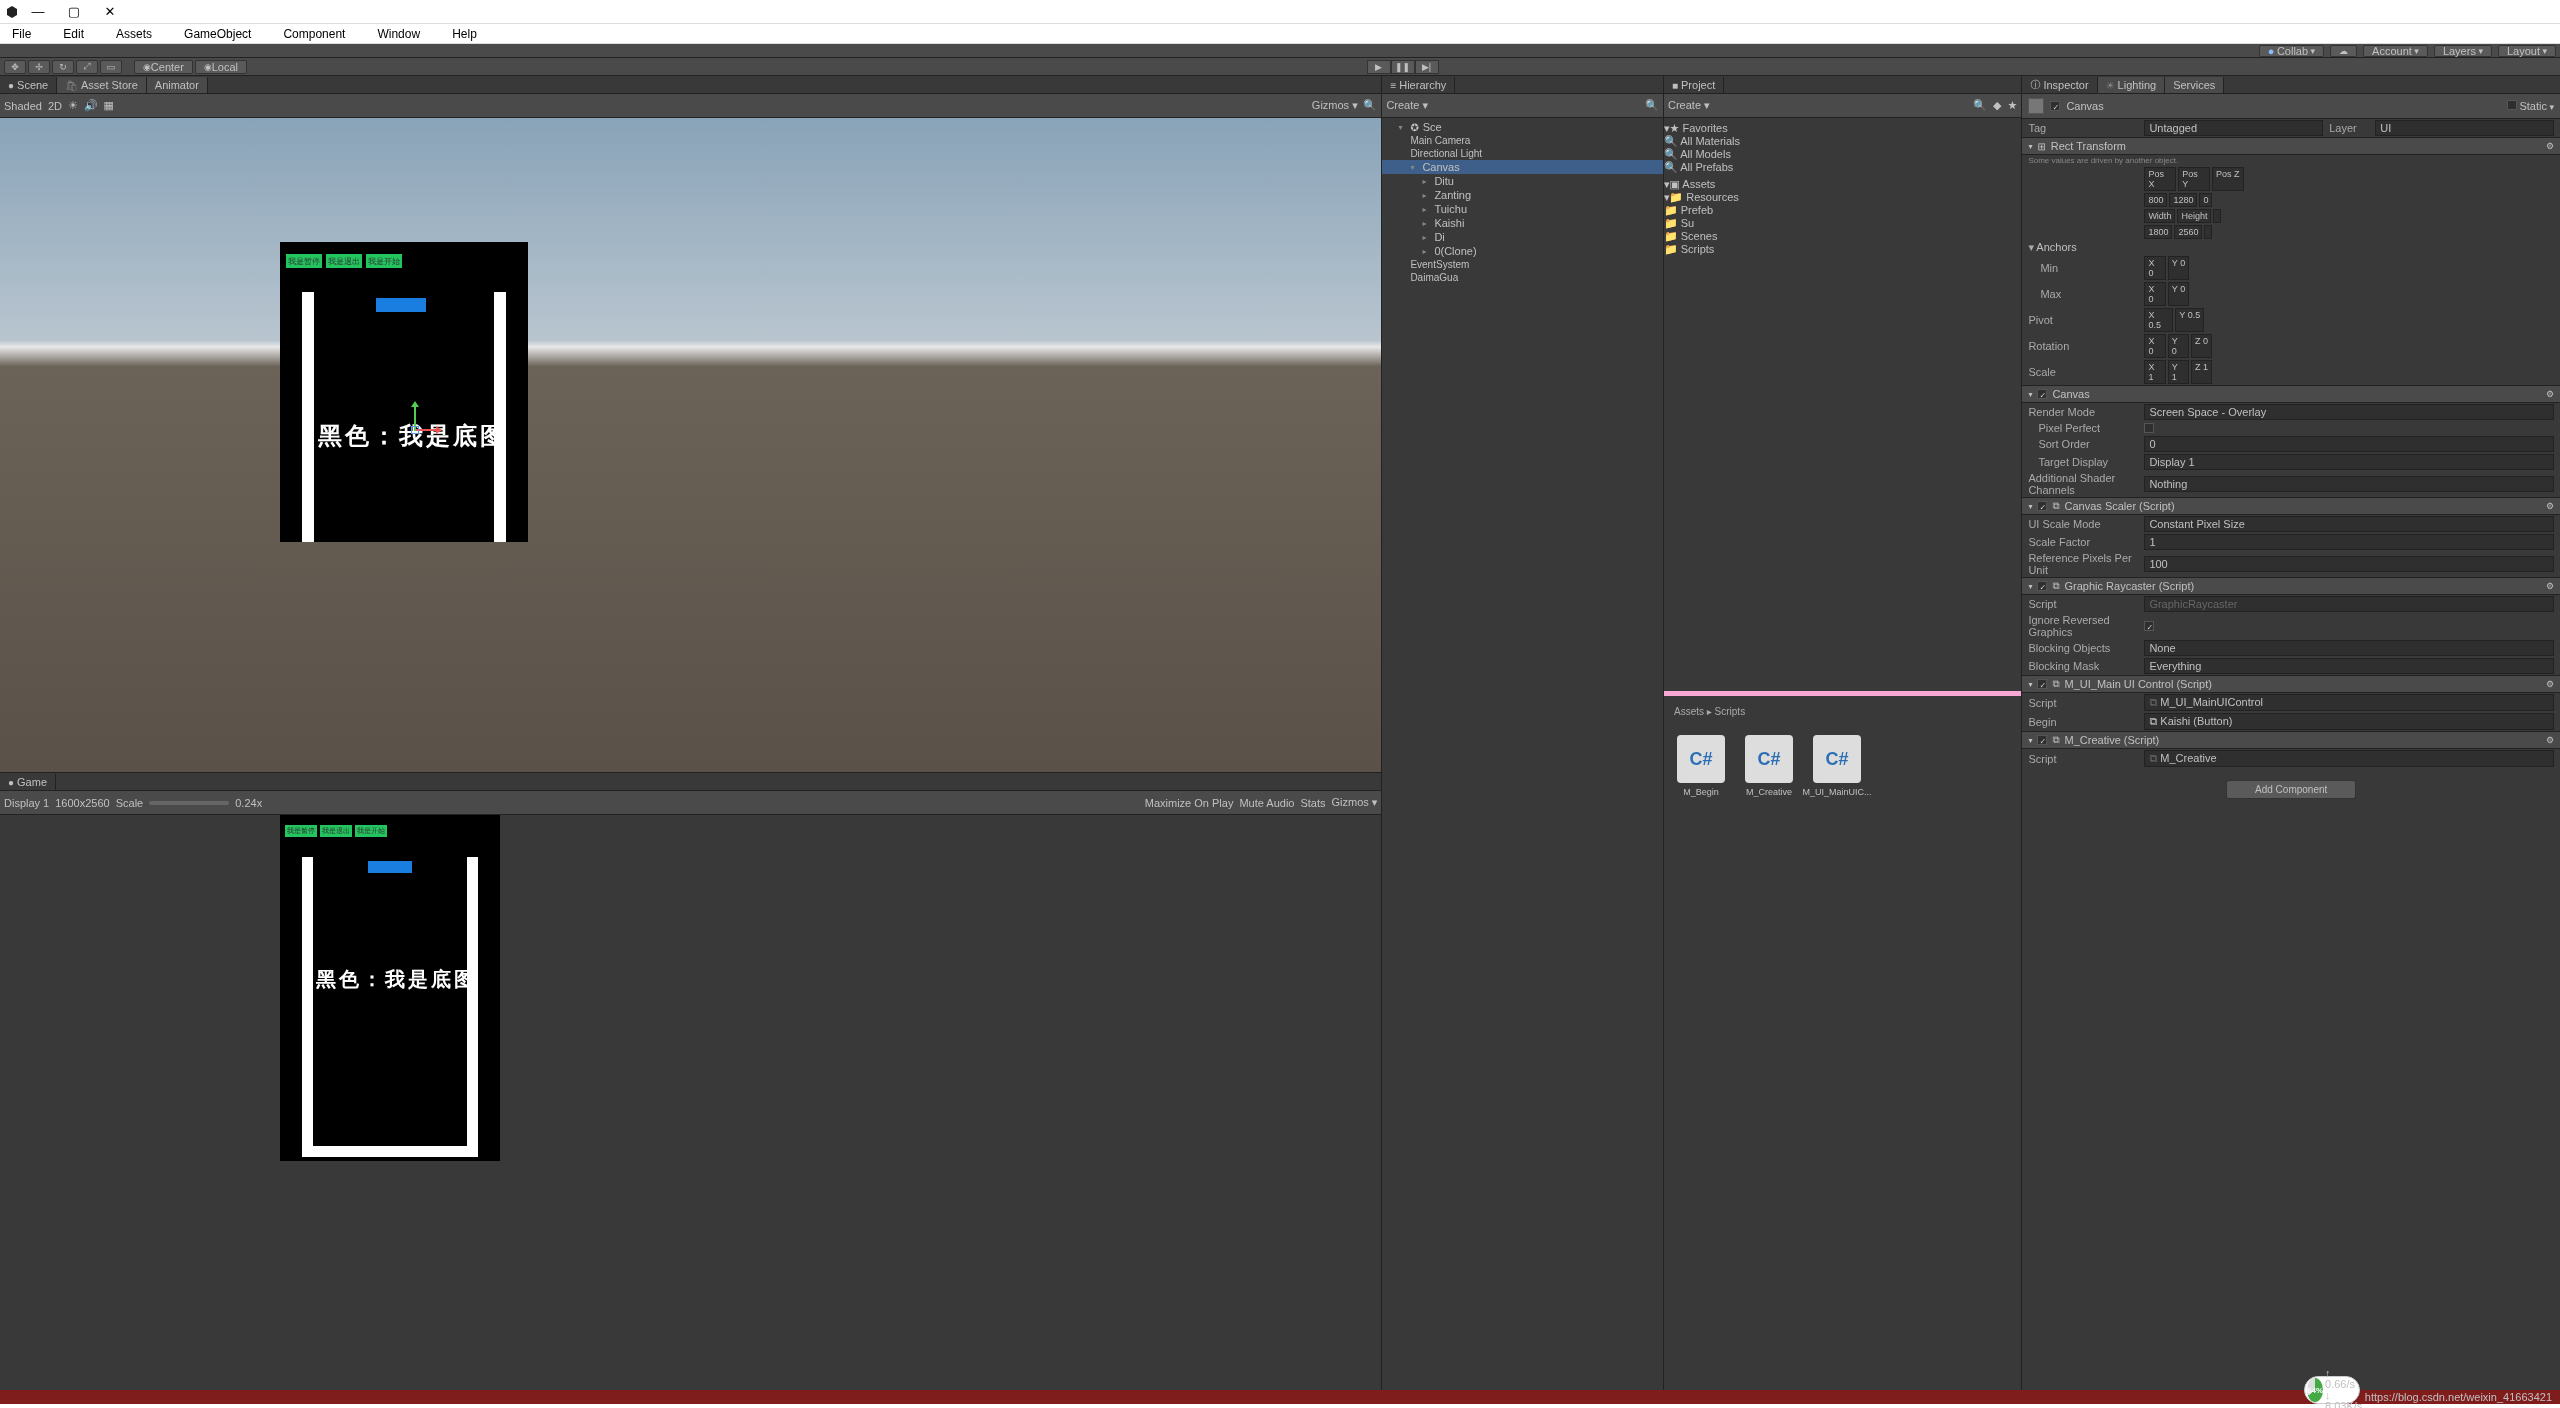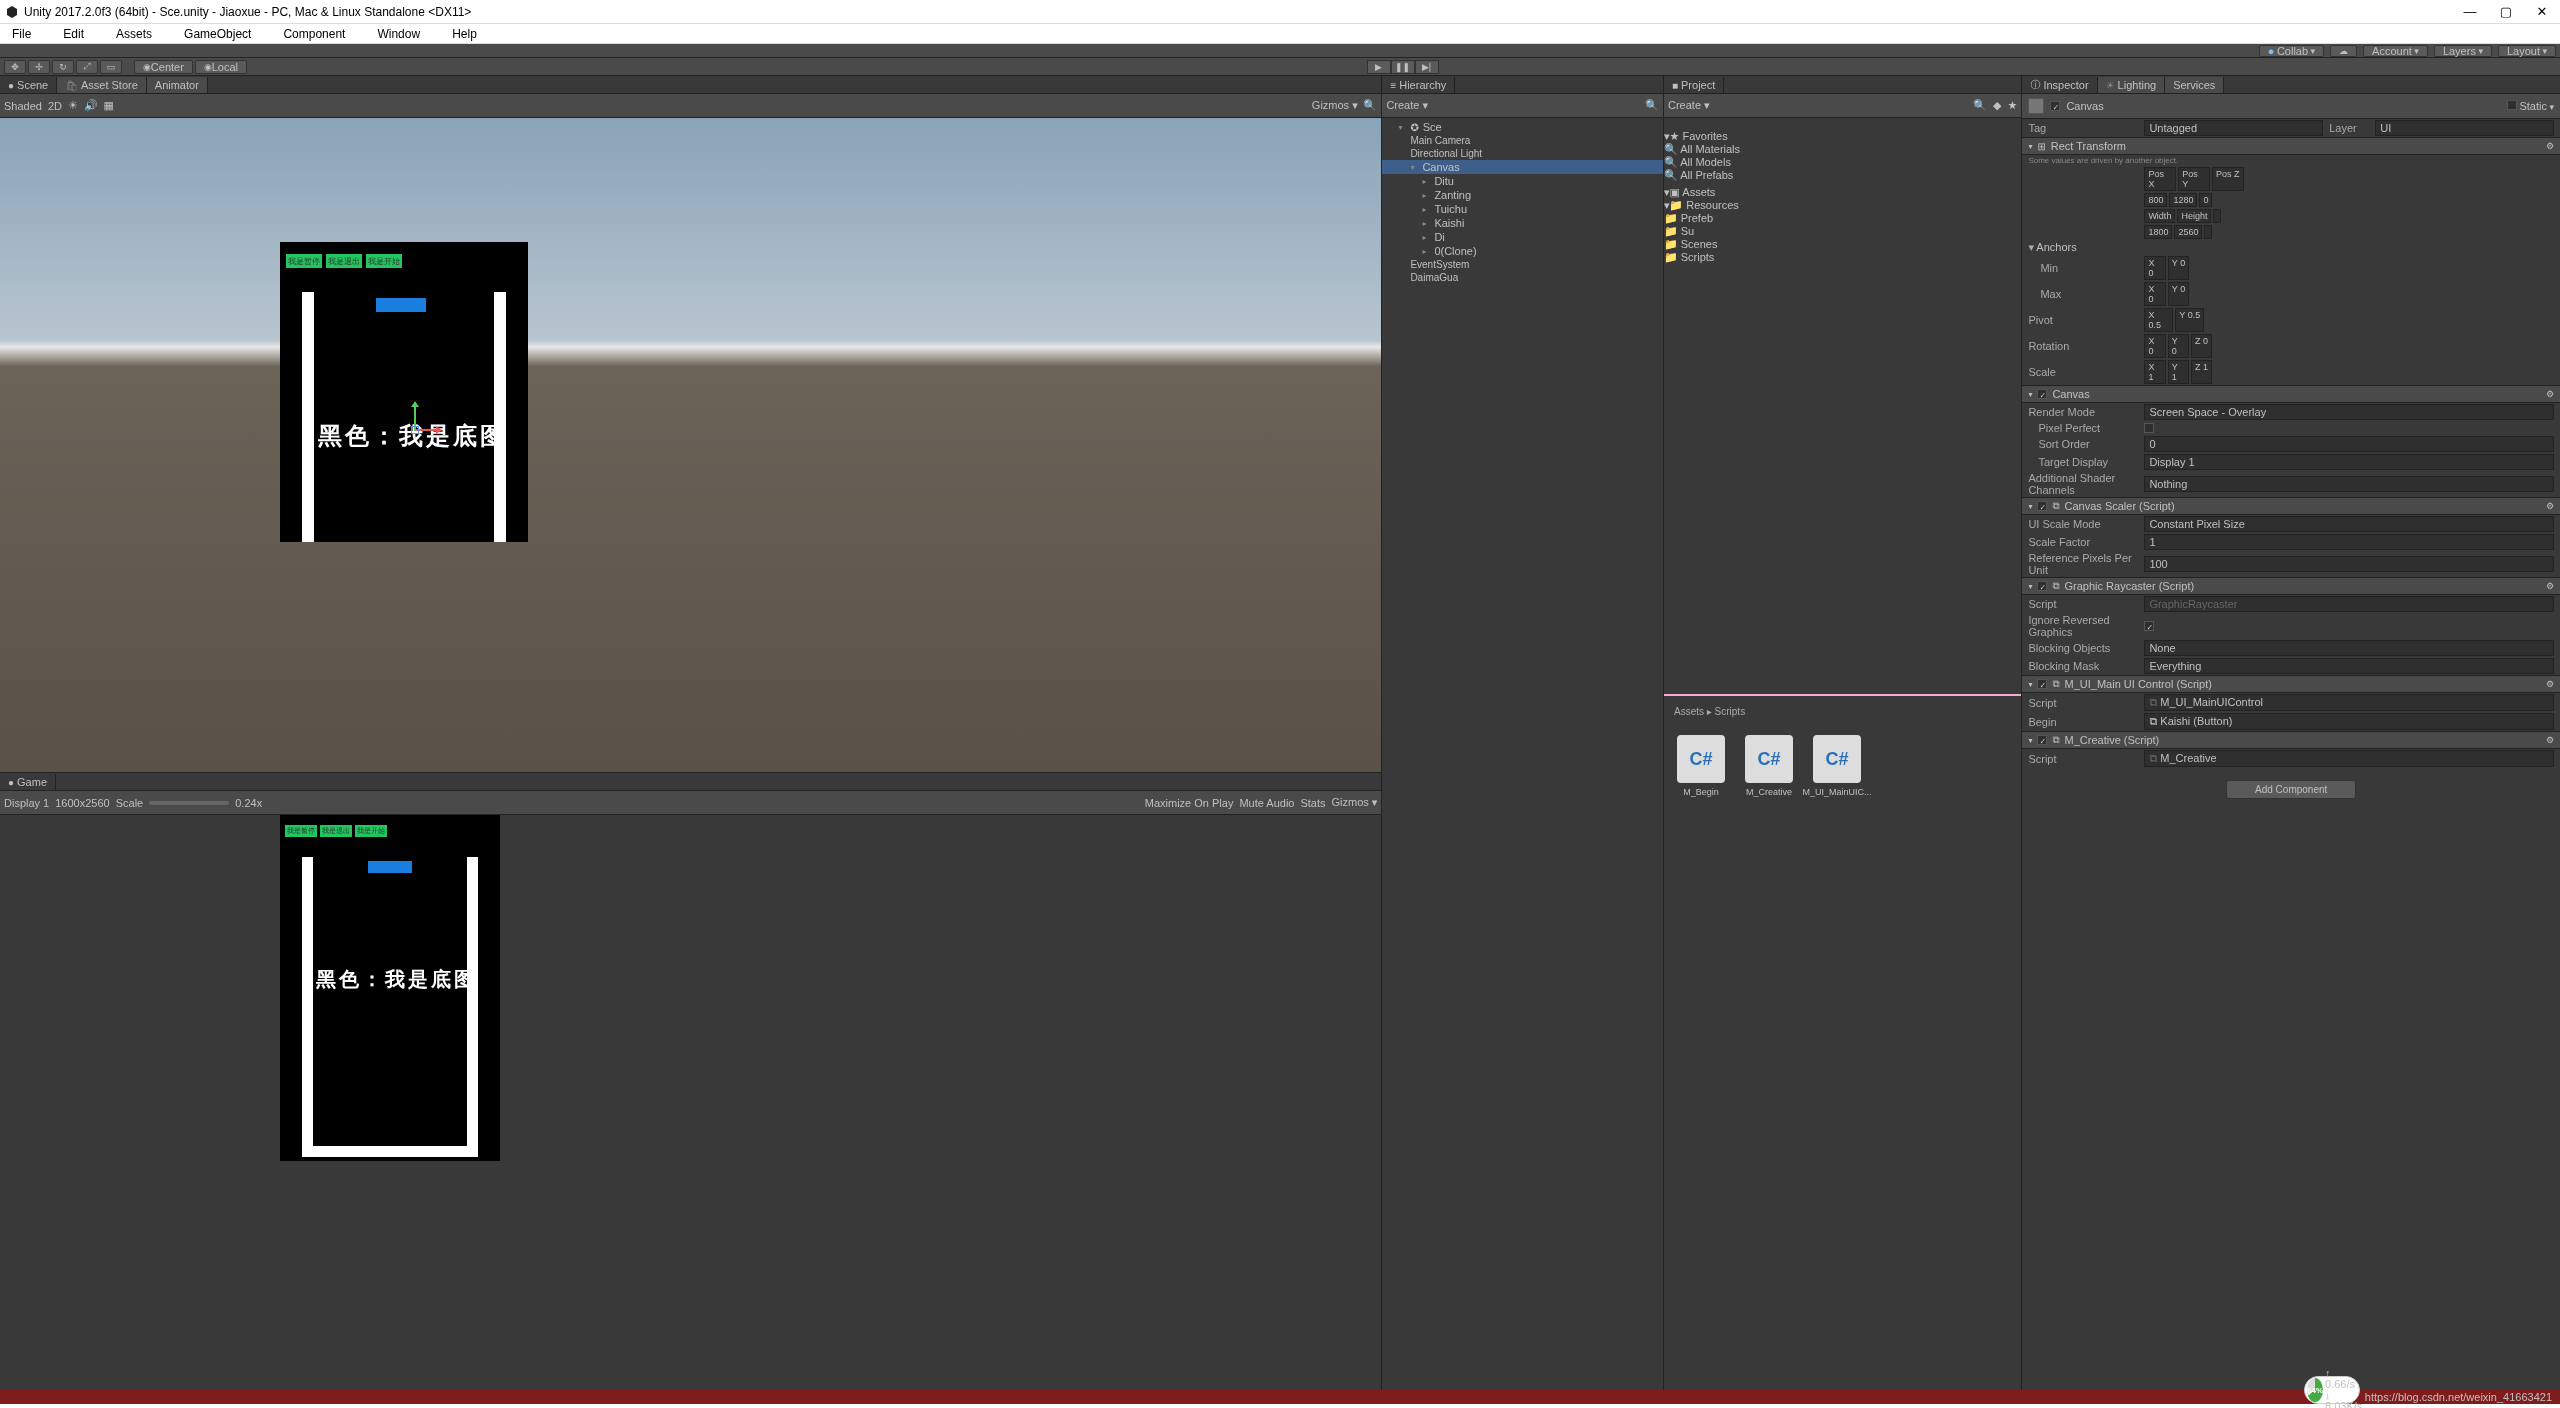--- a/index.html
+++ b/index.html
@@ -45,21 +45,21 @@
 .gizmo .ctr{position:absolute;left:15px;top:19px;width:8px;height:8px;border:1px solid #59f}
 .gamepanel{display:flex;flex-direction:column;border-top:1px solid #222}
 .gameview{flex:1;background:#393939;position:relative;overflow:hidden}
 .gameview .inner{position:absolute;left:280px;top:0;width:220px;height:346px;background:#000}
 .tree{flex:1;overflow:auto;padding:2px 0}
 .tree .node{padding:1px 0 1px 16px;font-size:10px;display:flex;align-items:center;gap:4px}
 .tree .node.l2{padding-left:28px}
 .tree .node.l3{padding-left:40px}
 .tree .node.sel{background:#3d5f8a}
 .tree .tw{width:8px;display:inline-block;color:#888;font-size:8px}
-.projtree{flex:0 0 44%;overflow:auto;padding:12px 0;border-bottom:2px solid #f9a8d4}
+.projtree{flex:0 0 44%;overflow:auto;padding:4px 0;border-bottom:5px solid #f9a8d4}
 .projgrid{flex:1;display:flex;flex-wrap:wrap;align-content:flex-start;gap:14px;padding:10px;overflow:auto}
 .projgrid .bread{width:100%;font-size:10px;color:#aaa;margin-bottom:4px}
 .asset{width:54px;display:flex;flex-direction:column;align-items:center;gap:4px}
 .asset .ic{width:48px;height:48px;background:#ddd;border-radius:4px;display:flex;align-items:center;justify-content:center;color:#2a6fb5;font-size:18px;font-weight:bold}
 .asset .lbl{font-size:9px;text-align:center}
 .insp{flex:1;overflow:auto}
 .insp-hdr{background:#4a4a4a;padding:4px 6px;display:flex;align-items:center;gap:6px;border-bottom:1px solid #222}
 .insp-hdr .cube{width:16px;height:16px;background:#777;border:1px solid #555}
 .insp-hdr .nm{font-size:11px}
 .insp-hdr .st{margin-left:auto;font-size:9px}
@@ -82,21 +82,20 @@
 </style>
 </head>
 <body>
 
 <div class="titlebar">
   <span class="logo">
       <svg width="14" height="14" viewBox="0 0 14 14">
         <polygon points="7,1 12,4 12,10 7,13 2,10 2,4" fill="#222"></polygon>
       </svg>
     </span>
-  <span class="title">Unity 2017.2.0f3 (64bit) - Sce.unity - Jiaoxue - PC, Mac &amp; Linux Standalone &lt;DX11&gt;</span>
   <div class="winbtns">
     <div class="winbtn">—</div>
     <div class="winbtn">▢</div>
     <div class="winbtn">✕</div>
   </div>
 </div>
 
 <div class="menubar">
   <span class="mi">File</span>
   <span class="mi">Edit</span>

